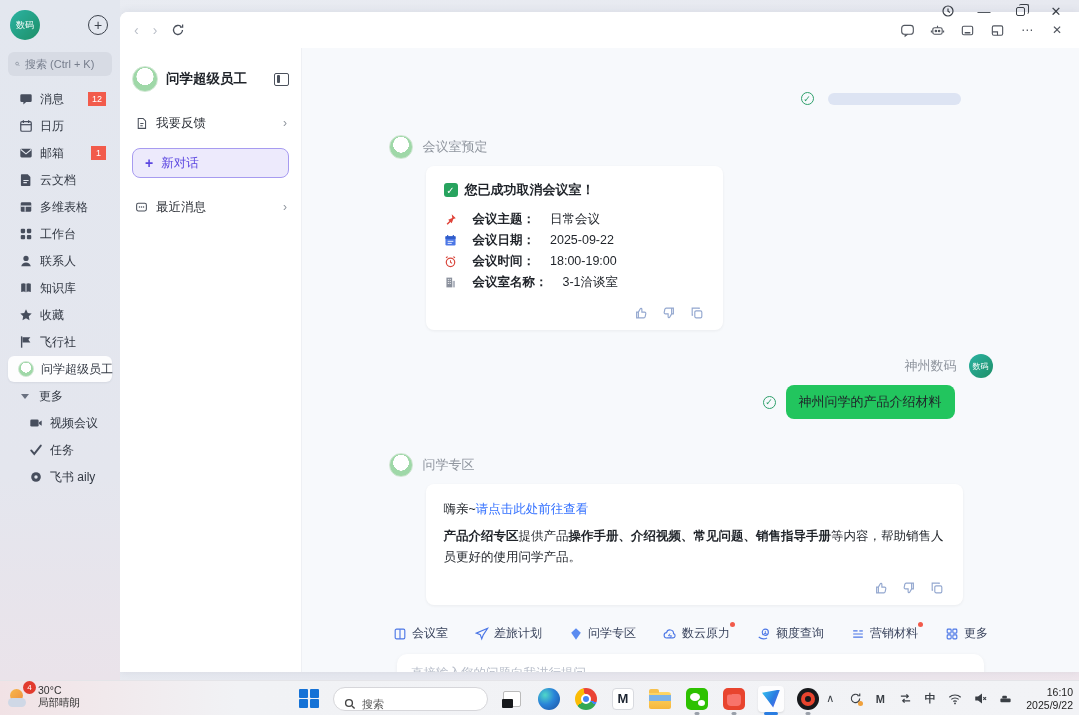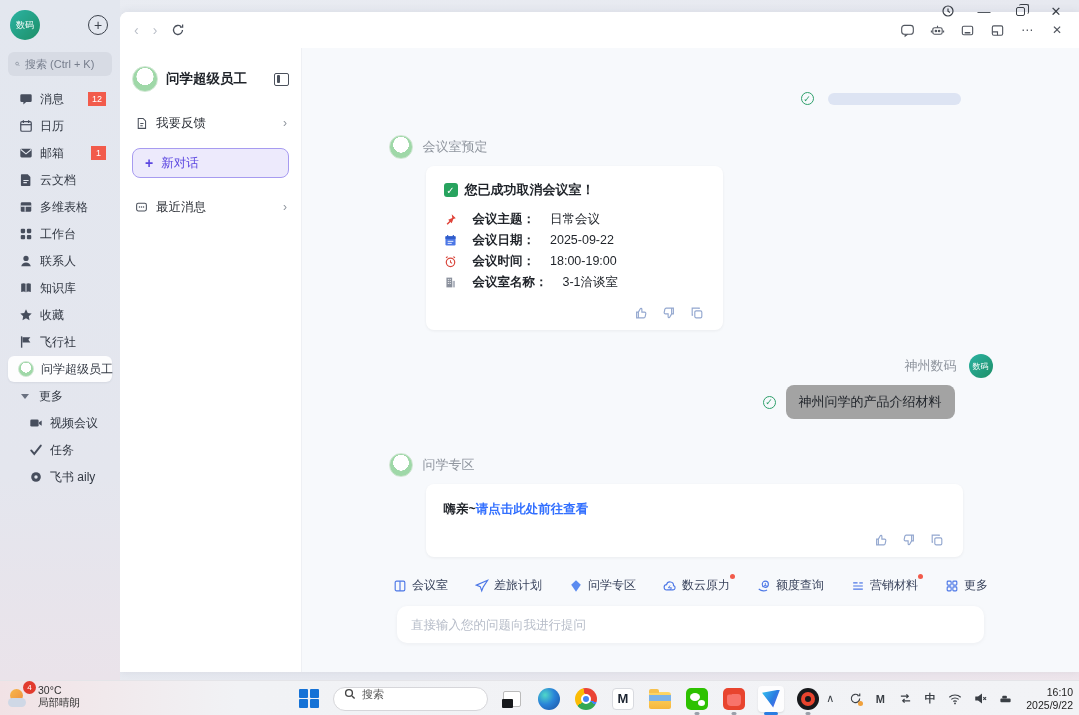--- a/index.html
+++ b/index.html
@@ -73,25 +73,25 @@
   .chk-green { width:14px; height:14px; background:#27a35e; border-radius:3px; color:#fff; font-size:10px; display:flex; align-items:center; justify-content:center; flex:none; }
   .fld { display:flex; align-items:center; gap:15px; font-size:12.5px; color:#1f2329; line-height:21px; }
   .fld .flabel { font-weight:bold; }
   .fld .ficon { width:14px; height:14px; display:flex; align-items:center; justify-content:center; flex:none; }
   .card-actions { display:flex; justify-content:flex-end; gap:13px; margin-top:12px; color:#93a7cf; }
   .act { width:15px; height:15px; display:flex; align-items:center; justify-content:center; }
 
   .msg-user { margin:24px 0 34px 0; }
   .msg-user .msg-head { justify-content:flex-end; padding-right:0;gap:12px; }
   .user-bubble-row { display:flex; align-items:center; justify-content:flex-end; gap:10px; padding-right:38px; }
-  .user-bubble { background:#a3a3a3; border-radius:8px; padding:8px 13px; font-size:13px; color:#1f2329; }
+  .user-bubble { background:#22c55e; border-radius:8px; padding:8px 13px; font-size:13px; color:#1f2329; }
   .avatar-user { width:24px; height:24px; border-radius:50%; background:linear-gradient(135deg,#2bb3a3,#1e8f67); color:#fff; font-size:8px; display:flex; align-items:center; justify-content:center; flex:none; }
 
   .card-reply { width:537px; font-size:12.5px; line-height:21px; color:#1f2329; }
-  .reply-line1 { font-weight:bold; margin-bottom:6px; }
+  .reply-line1 { font-weight:normal; margin-bottom:6px; }
   .reply-link { color:#3370ff; cursor:pointer; }
   .reply-body b { font-weight:bold; }
 
   
   .quickbar { display:flex; align-items:flex-start; justify-content:center; gap:27px; padding:8px 0 12px 0; }
   .qb-item { display:flex; align-items:center; gap:5px; font-size:12px; color:#39435c; position:relative; }
   .qb-item .qic { width:14px; height:14px; color:#4c77e6; display:flex; align-items:center; justify-content:center; }
   .reddot { position:absolute; top:-3px; right:-5px; width:5px; height:5px; border-radius:50%; background:#f25b4b; }
 
   
@@ -103,21 +103,21 @@
   .taskbar { position:absolute; left:0; bottom:0; width:100%; height:35px; background:linear-gradient(90deg,#f1e2e5 0%,#f1f2f5 22%,#f2f3f6 100%); border-top:1px solid #e4e4e8; z-index:20; }
   .tb-weather { position:absolute; left:8px; top:3px; display:flex; align-items:center; gap:6px; }
   .w-icon { width:24px; height:22px; position:relative; }
   .w-sun { position:absolute; left:2px; top:4px; width:13px; height:13px; border-radius:50%; background:linear-gradient(135deg,#f7b84b,#ef8f3c); }
   .w-cloud { position:absolute; left:0px; bottom:0px; width:18px; height:9px; border-radius:6px; background:#cfd8e6; }
   .w-badge { position:absolute; right:-4px; top:-4px; min-width:13px; height:13px; border-radius:7px; background:#e23b2e; color:#fff; font-size:8px; display:flex; align-items:center; justify-content:center; padding:0 3px; }
   .w-text { font-size:10.5px; color:#333; line-height:12px; }
   .tb-center { position:absolute; left:296px; top:0; height:35px; display:flex; align-items:center; gap:11px; }
   .start-grid { width:20px; height:20px; display:grid; grid-template-columns:9px 9px; grid-template-rows:9px 9px; gap:1.5px; }
   .start-grid span { background:#1572d6; border-radius:1px; }
-  .tb-search { width:155px; height:24px; background:#fff; border:1px solid #d6d6da; border-radius:13px; display:flex; align-items:flex-start; gap:6px; padding:0 10px; color:#444; }
+  .tb-search { width:155px; height:24px; background:#fff; border:1px solid #d6d6da; border-radius:13px; display:flex; align-items:flex-end; gap:6px; padding:0 10px; color:#444; }
   .tb-search input { border:none; outline:none; width:100px; font-size:11px; background:transparent; font-family:inherit; }
   .tb-search input::placeholder { color:#555; }
   .tbapp { width:26px; height:26px; display:flex; align-items:center; justify-content:center; position:relative; }
   .tbapp .appdot { position:absolute; bottom:-3px; left:50%; transform:translateX(-50%); width:5px; height:3px; border-radius:2px; background:#9aa0aa; }
   .tbapp.active { background:#fdfdfe; border-radius:4px; box-shadow:0 1px 2px rgba(0,0,0,.1); }
   .tbapp.active .appdot { width:14px; background:#2a7de1; }
   .ic-taskview { width:18px; height:16px; background:#fff; border:1px solid #bbb; border-radius:2px; position:relative; }
   .ic-taskview::before { content:""; position:absolute; left:-2px; bottom:-2px; width:11px; height:9px; background:#17191c; border-radius:1px; }
   .ic-edge { width:22px; height:22px; border-radius:50%; background:radial-gradient(circle at 32% 32%,#4fd8c8 0%,#2a84d8 45%,#1b4fa0 100%); }
   .ic-chrome { width:22px; height:22px; border-radius:50%; background:conic-gradient(#ea4335 0 30%,#4285f4 30% 34%,#34a853 34% 64%,#fbbc05 64% 96%,#ea4335 96% 100%); position:relative; }
@@ -481,20 +481,23 @@
             </div>
 
             <div class="msg">
               <div class="msg-head">
                 <span class="mascot msg-avatar"></span>
                 <span class="sender">问学专区</span>
               </div>
               <div class="card card-reply">
                 <div class="reply-line1">
                   <span>嗨亲~</span><span class="reply-link">请点击此处前往查看</span>
+                </div>
+                <div class="reply-body">
+                  <b>产品介绍专区</b><span>提供产品</span><b>操作手册、介绍视频、常见问题、销售指导手册</b><span>等内容，帮助销售人员更好的使用问学产品。</span>
                 </div>
                 <div class="card-actions">
                   <span class="act">
                       <svg width="14" height="14" viewBox="0 0 16 16" fill="none" stroke="currentColor" stroke-width="1.3">
                         <path d="M3 7h2v6.5H3zM5 13.5h6.2c.8 0 1.4-.5 1.5-1.2l.8-3.6c.2-.9-.5-1.7-1.4-1.7H9V3.6c0-1-1.3-1.3-1.8-.5L5 7"></path>
                       </svg>
                     </span>
                   <span class="act">
                       <svg width="14" height="14" viewBox="0 0 16 16" fill="none" stroke="currentColor" stroke-width="1.3" transform="rotate(180)">
                         <path d="M3 7h2v6.5H3zM5 13.5h6.2c.8 0 1.4-.5 1.5-1.2l.8-3.6c.2-.9-.5-1.7-1.4-1.7H9V3.6c0-1-1.3-1.3-1.8-.5L5 7"></path>

